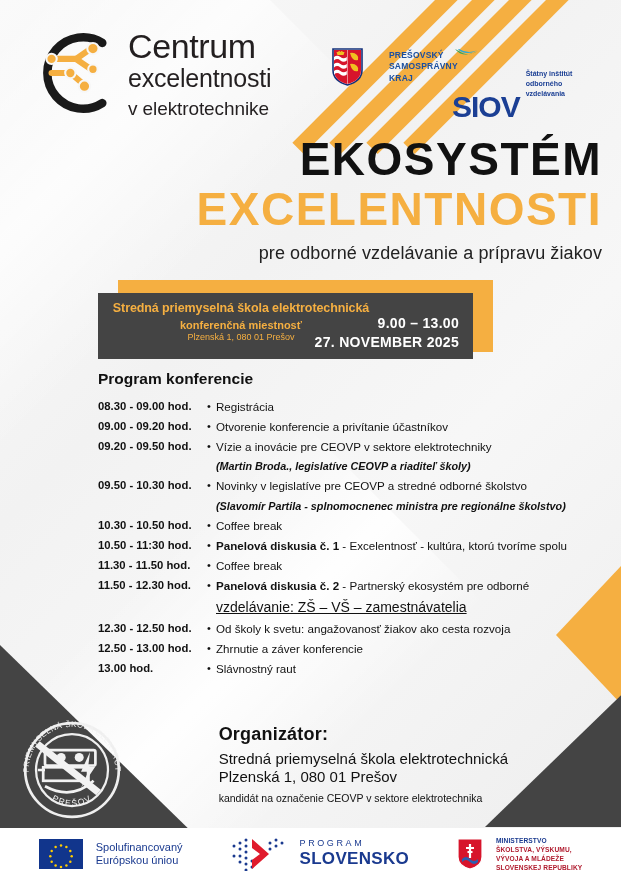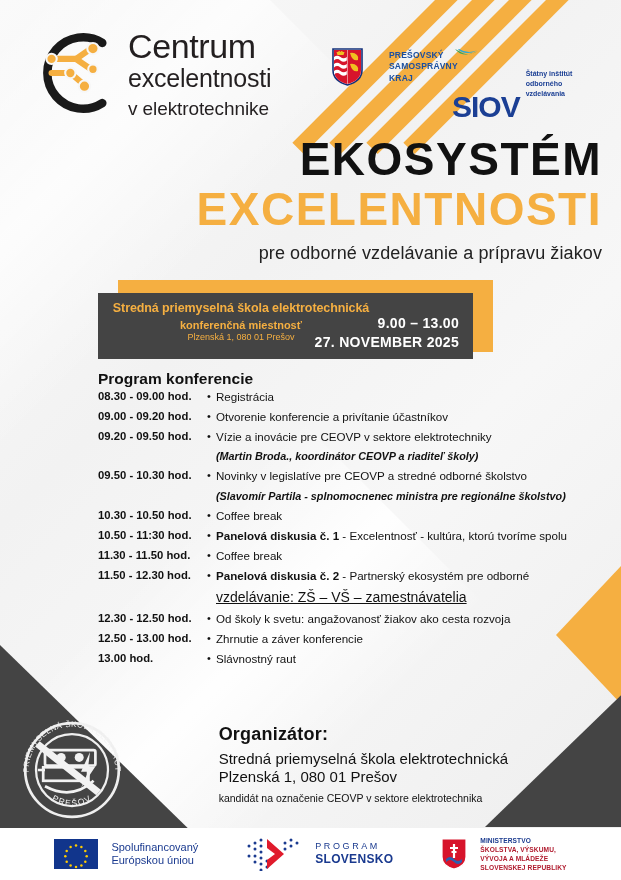--- a/index.html
+++ b/index.html
@@ -102,21 +102,21 @@
   #venue-left { position: absolute; left: 14px; top: 8px; text-align: center; width: 258px; }
   #venue-school { color: #F5AF41; font-size: 12.5px; font-weight: bold; letter-spacing: -.1px; }
   #venue-room  { color: #F5AF41; font-size: 11px; font-weight: bold; margin-top: 4px; }
   #venue-addr  { color: #F5AF41; font-size: 9px; margin-top: 1px; }
   #venue-right { position: absolute; right: 14px; top: 22px; text-align: right; }
   #venue-time { font-size: 14px; font-weight: bold; color: #ffffff; letter-spacing: .3px; }
   #venue-date { font-size: 14px; font-weight: bold; color: #ffffff; letter-spacing: .3px; margin-top: 3px; }
 
   
   #program { position: absolute; left: 98px; top: 370px; width: 510px; }
-  #program-heading { font-size: 15.5px; font-weight: bold; color: #111111; margin-bottom: 1px; }
+  #program-heading { font-size: 15.5px; font-weight: bold; color: #111111; margin-bottom: 11px; }
   .prow { display: flex; align-items: flex-start; margin-bottom: 4.5px; }
   .ptime {
     width: 104px; flex: 0 0 104px; font-size: 11.3px; font-weight: bold;
     color: #111111; white-space: nowrap; line-height: 1.35;
   }
   .pbullet { width: 14px; flex: 0 0 14px; font-size: 11px; color: #111111; line-height: 1.35; text-align: center; }
   .pdesc { font-size: 11.6px; color: #111111; line-height: 1.35; }
   .pdesc b { font-weight: bold; }
   .pnote {
     font-size: 10.8px; font-style: italic; font-weight: bold; color: #111111;
@@ -136,21 +136,21 @@
 
   
   #footer {
     position: absolute; left: 0; bottom: 0; width: 621px; height: 52px;
     background: #ffffff; display: flex; align-items: center; justify-content: center; gap: 48px;
   }
   .flogo { display: flex; align-items: center; gap: 13px; }
   .flogo .ftxt { color: #1a3a8f; line-height: 1.2; }
   #eu-text { font-size: 11px; }
   #ps-text .ps1 { font-size: 9px; letter-spacing: 2.6px; color:#1a3a8f; }
-  #ps-text .ps2 { font-size: 12px; font-weight: bold; letter-spacing: .3px; color:#1a3a8f; }
+  #ps-text .ps2 { font-size: 17px; font-weight: bold; letter-spacing: .3px; color:#1a3a8f; }
   #min-text { font-size: 6.6px; color: #b01b2e; font-weight: bold; line-height: 1.4; letter-spacing: .1px; }
   #min-text .m1 { color: #1a3a8f; }
 </style>
 </head>
 <body>
 
 <div id="poster">
 
   <div class="deco" id="sheen1"></div>
 
@@ -253,21 +253,21 @@
         <div class="prow">
           <div class="ptime">09.00 - 09.20 hod.</div>
           <div class="pbullet">•</div>
           <div class="pdesc">Otvorenie konferencie a privítanie účastníkov</div>
         </div>
         <div class="prow">
           <div class="ptime">09.20 - 09.50 hod.</div>
           <div class="pbullet">•</div>
           <div class="pdesc">Vízie a inovácie pre CEOVP v sektore elektrotechniky</div>
         </div>
-        <div class="pnote">(Martin Broda., koordinátor CEOVP a riaditeľ školy)</div>
+        <div class="pnote">(Martin Broda., legislatíve CEOVP a riaditeľ školy)</div>
         <div class="prow">
           <div class="ptime">09.50 - 10.30 hod.</div>
           <div class="pbullet">•</div>
           <div class="pdesc">Novinky v legislatíve pre CEOVP a stredné odborné školstvo</div>
         </div>
         <div class="pnote">(Slavomír Partila - splnomocnenec ministra pre regionálne školstvo)</div>
         <div class="prow">
           <div class="ptime">10.30 - 10.50 hod.</div>
           <div class="pbullet">•</div>
           <div class="pdesc">Coffee break</div>

